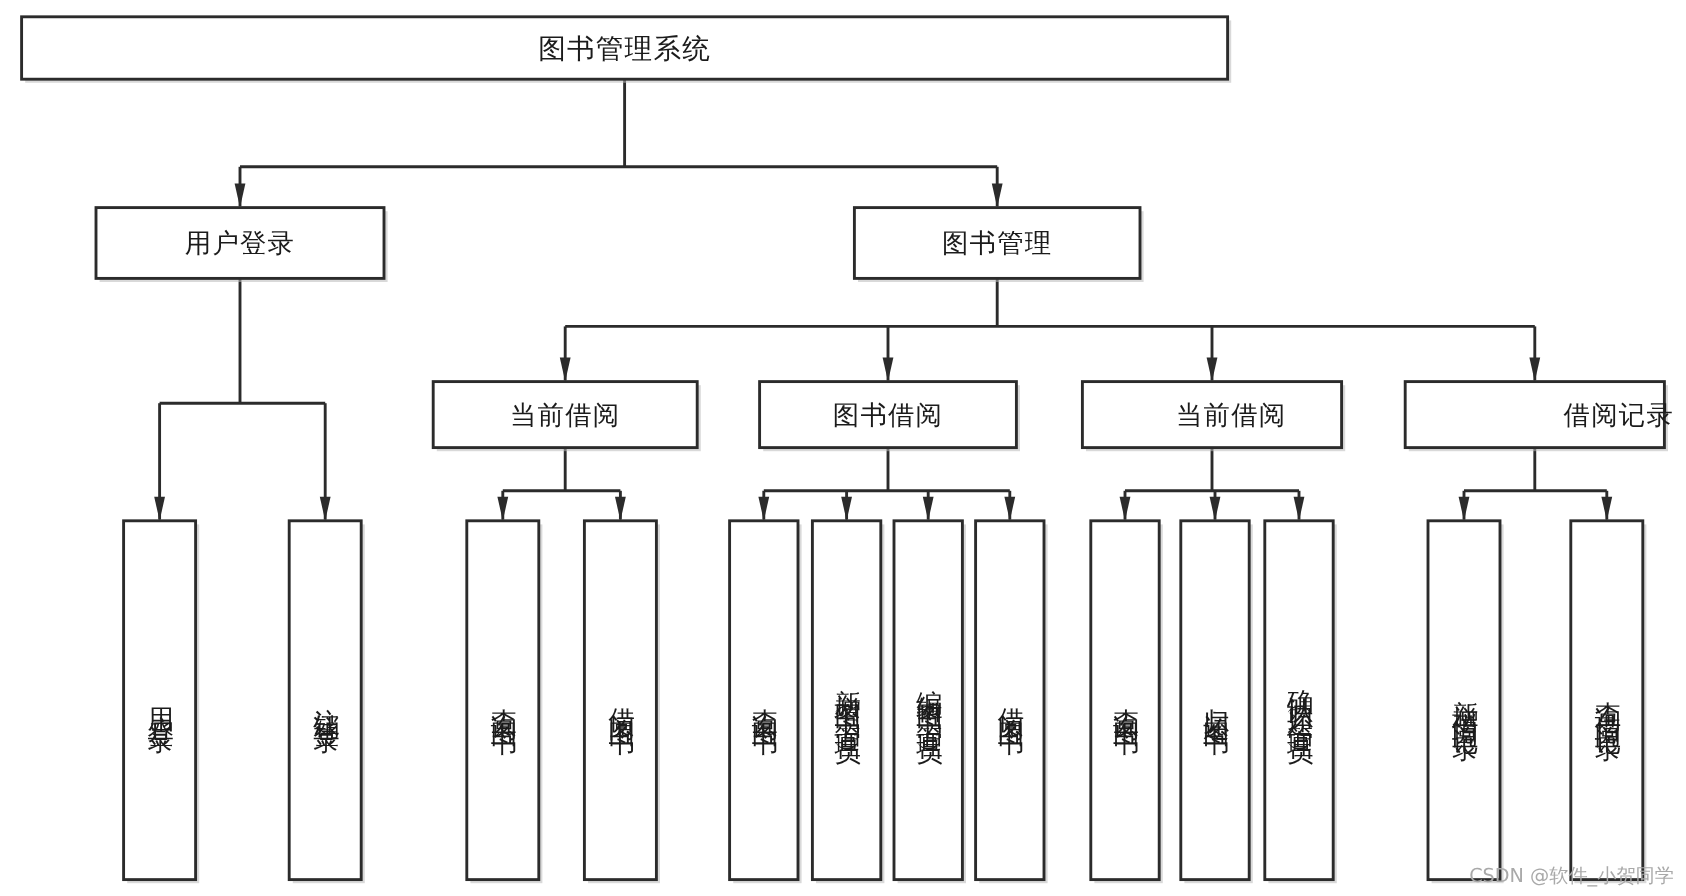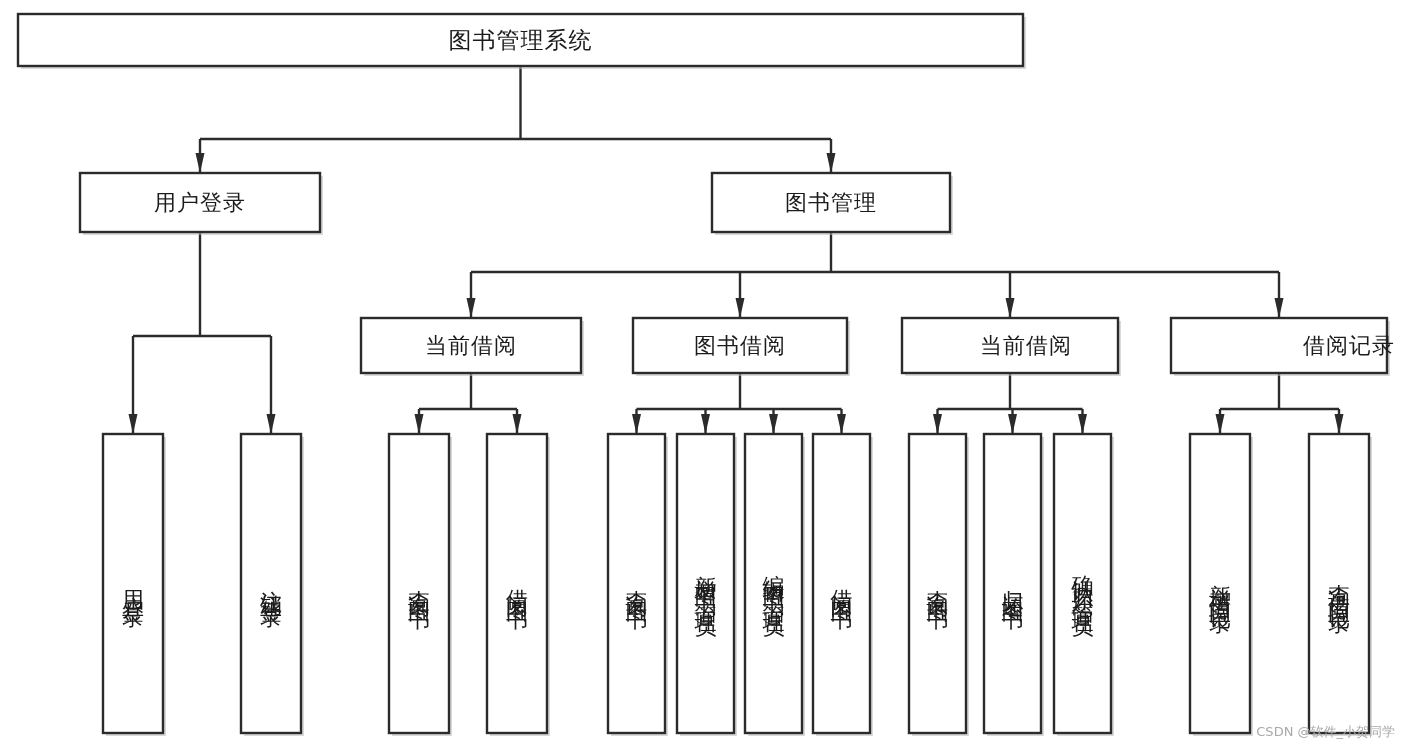--- a/index.html
+++ b/index.html
@@ -46,21 +46,21 @@
   }
   .arrow-head {
     fill: #2b2b2b;
     stroke: none;
   }
   .watermark {
     position: absolute;
     right: 10px;
     bottom: 6px;
     font-family: "DejaVu Sans", "Liberation Sans", sans-serif;
-    font-size: 13px;
+    font-size: 16px;
     color: #a9a9a9;
     white-space: nowrap;
     user-select: none;
   }
   .vlabel-wrap {
     position: absolute;
     display: flex;
     align-items: center;
     justify-content: center;
     pointer-events: none;

